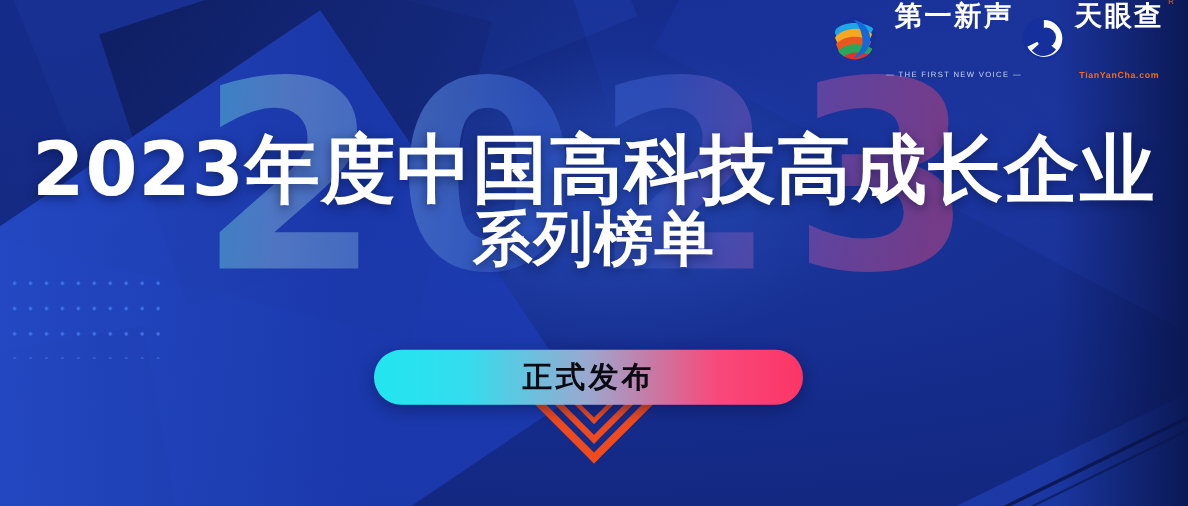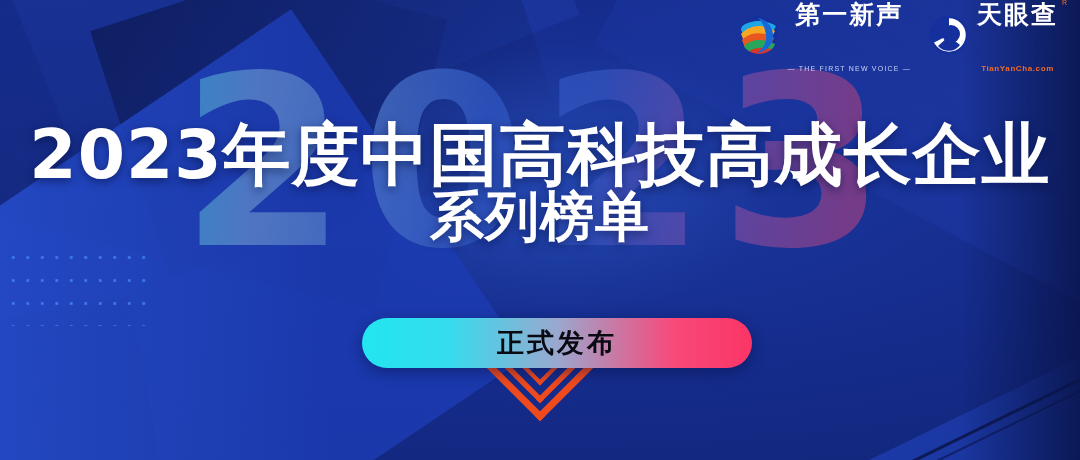--- a/index.html
+++ b/index.html
@@ -122,34 +122,34 @@
     font-family:"DejaVu Sans","Liberation Sans",sans-serif;
     font-weight:bold;
     letter-spacing:1px;
     text-shadow:0 3px 10px rgba(6,14,60,.55);
   }
   #headline .line1{font-size:68px;line-height:62px;white-space:nowrap;}
   #headline .line2{font-size:54px;line-height:62px;white-space:nowrap;}
 
   
   #release-pill{
-    position:absolute;left:362px;top:318px;width:390px;height:50px;
+    position:absolute;left:340px;top:318px;width:390px;height:50px;
     border-radius:25px;
     background:linear-gradient(90deg,#22e6f0 0%,#35dced 22%,#9aa8cf 50%,#f8497a 80%,#fb3566 100%);
     box-shadow:0 4px 14px rgba(6,14,60,.45);
     display:flex;align-items:center;justify-content:center;
     color:#0a0a12;
     font-family:"DejaVu Sans","Liberation Sans",sans-serif;
     font-weight:bold;font-size:27px;letter-spacing:3px;
   }
 
   
   #logo-bar{
     position:absolute;right:22px;top:12px;height:50px;
-    display:flex;align-items:center;gap:18px;
+    display:flex;align-items:center;
   }
   .logo{display:flex;align-items:center;gap:8px;}
   .logo-mark{flex:0 0 auto;}
   .logo-text{display:flex;flex-direction:column;align-items:center;}
   .logo-cn{
     color:#ffffff;font-weight:bold;font-size:25px;line-height:27px;
     letter-spacing:2px;
     font-family:"DejaVu Sans","Liberation Sans",sans-serif;
     white-space:nowrap;
   }

